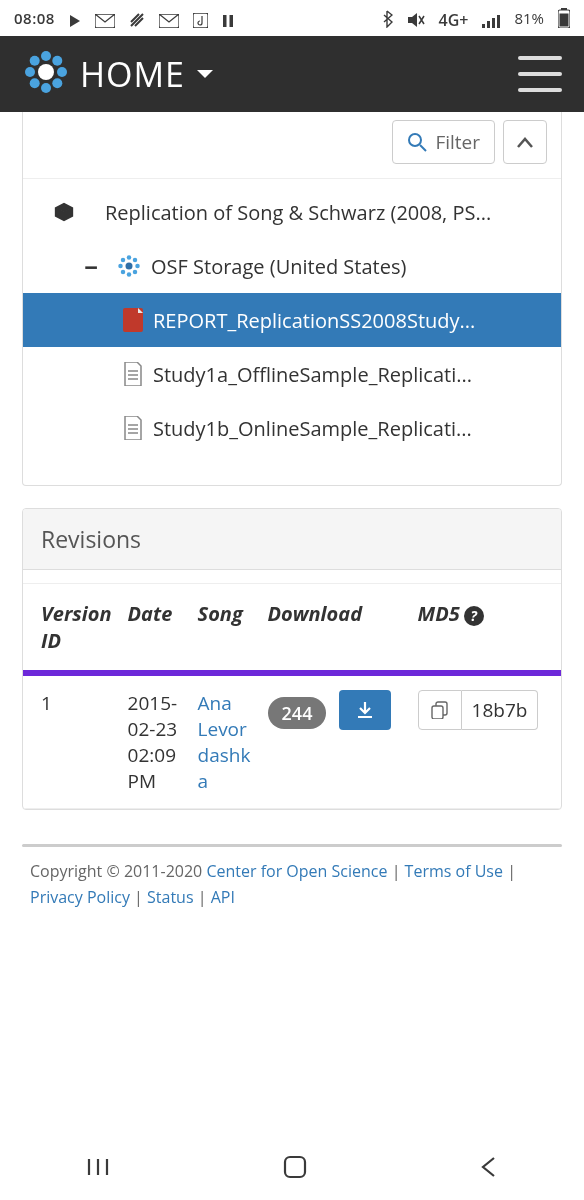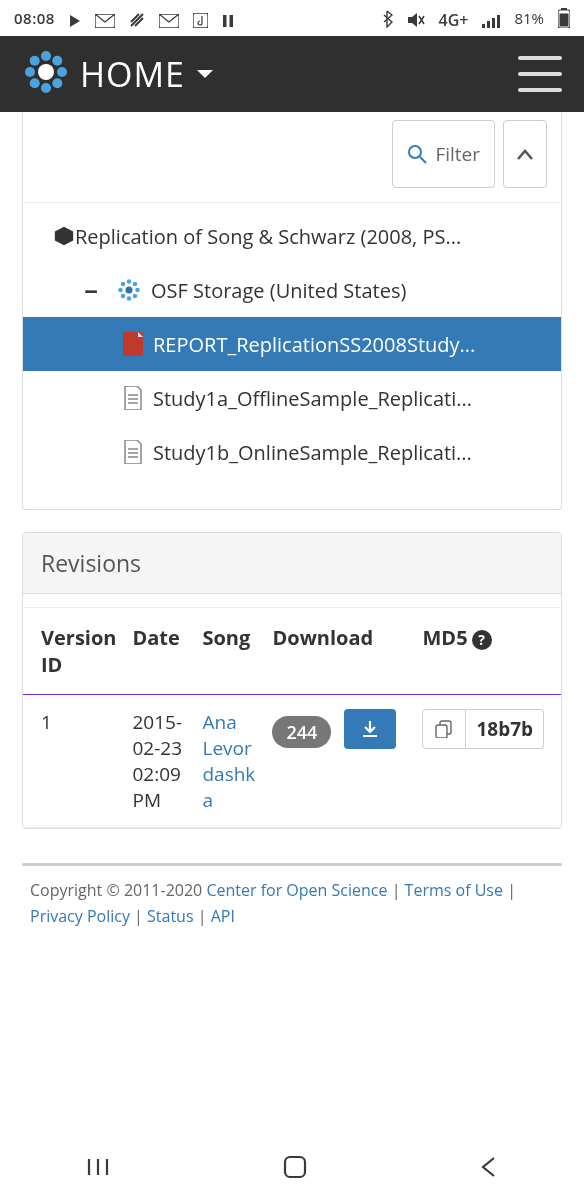--- a/index.html
+++ b/index.html
@@ -16,42 +16,42 @@
 .brand { display:flex; align-items:center; gap:10px; color:#fff; }
 .brand-text { font-size:34px; font-weight:400; letter-spacing:1px; }
 .brand-caret { color:#fff; }
 .hamburger { width:44px; height:36px; display:flex; flex-direction:column; justify-content:space-between; cursor:pointer; }
 .hamburger span { display:block; height:4px; background:#ddd; border-radius:2px; }
 
 
 .panel-wrap { padding:0 22px; }
 .file-panel { border:1px solid #ddd; border-top:none; border-radius:0 0 4px 4px; padding-bottom:30px; }
 .filter-row { display:flex; justify-content:flex-end; gap:8px; padding:8px 14px 14px; border-bottom:1px solid #eee; }
-.btn { border:1px solid #ccc; background:#fff; border-radius:4px; display:inline-flex; align-items:center; gap:8px; padding:20px 14px; font-size:19px; color:#666; cursor:pointer; }
+.btn { border:1px solid #ccc; background:#fff; border-radius:4px; display:inline-flex; align-items:center; gap:8px; padding:8px 14px; font-size:19px; color:#666; cursor:pointer; }
 .btn .ic { display:inline-flex; }
 .btn-filter .ic { color:#337ab7; }
 .btn-collapse { padding:8px 12px; }
 .tree { padding-top:6px; }
 .tree-row { display:flex; align-items:center; height:54px; font-size:20px; color:#333; white-space:nowrap; overflow:hidden; text-overflow:ellipsis; cursor:pointer; }
 .tree-row .lbl { overflow:hidden; text-overflow:ellipsis; }
-.tr0 { padding-left:30px; gap:0; font-weight:400; }
+.tr0 { padding-left:30px; gap:30px; font-weight:400; }
 .tr1 { padding-left:58px; gap:10px; }
 .tr2 { padding-left:100px; gap:10px;align-items:center; }
 .tree-row.sel { background:#337ab7; color:#fff; }
 .toggle { width:20px; text-align:center; font-size:24px; font-weight:700; color:#333; }
 .tr1 .toggle { margin-right:6px; }
 .doc-ic, .pdf-ic, .cube-ic, .osf-ic { display:inline-flex; align-items:center; justify-content:center; }
 .pdf-ic svg rect { fill:#c0392b; }
 
 
 .rev-panel { margin:22px 22px 0; border:1px solid #ddd; border-radius:4px; overflow:hidden; }
 .rev-head { background:#f5f5f5; border-bottom:1px solid #ddd; padding:14px 18px; font-size:23px; color:#555; }
 .rev-sub { height:14px; border-bottom:1px solid #eee; }
 .rev-table { width:100%; border-collapse:collapse; }
-.rev-table th { text-align:left; font-size:20px; font-weight:700; padding:16px 8px; border-bottom:1px solid #6d28d9; vertical-align:top; color:#333; }
+.rev-table th { text-align:left; font-size:20px; font-weight:700; padding:16px 8px; border-bottom:6px solid #6d28d9; vertical-align:top; color:#333;font-style:italic; }
 .rev-table th:first-child { padding-left:18px; }
 .rev-table td { font-size:19px; padding:14px 8px; vertical-align:top; color:#333; word-break:break-word; border-bottom:1px solid #eee; }
 .rev-table td:first-child { padding-left:18px; }
 .rev-table a { color:#337ab7; text-decoration:none; }
 .badge { display:inline-block; background:#777; color:#fff; border-radius:16px; padding:4px 14px; font-size:18px; font-weight:600; }
 .dl-btn { display:inline-flex; align-items:center; justify-content:center; background:#337ab7; color:#fff; border-radius:4px; width:52px; height:40px; margin-left:8px; }
 .copy-btn { display:inline-flex; align-items:center; justify-content:center; border:1px solid #ccc; background:#fff; border-radius:4px 0 0 4px; width:44px; height:40px; color:#555; vertical-align:middle; }
 .md5-txt { display:inline-block; border:1px solid #ccc; border-left:none; height:40px; line-height:38px; padding:0 10px; font-size:19px; border-radius:0 4px 4px 0; vertical-align:middle; }
 .help-ic { display:inline-block; width:20px; height:20px; border-radius:50%; background:#333; color:#fff; font-size:14px; font-weight:700; text-align:center; line-height:20px; margin-left:4px; }
 
@@ -265,21 +265,21 @@
         <td><a href="#">Ana Levordashka</a></td>
         <td>
           <span class="badge">244</span>
           <span class="dl-btn">
               <svg width="20" height="20">
                 <path d="M10 2 L10 12 M5 8 L10 13 L15 8" stroke="#fff" stroke-width="2.2" fill="none"></path>
                 <path d="M3 17 L17 17" stroke="#fff" stroke-width="2.2"></path>
               </svg>
             </span>
         </td>
-        <td style="white-space:nowrap;font-weight:bold;">
+        <td style="white-space:nowrap;">
           <span class="copy-btn">
               <svg width="18" height="18">
                 <rect x="5" y="1" width="11" height="13" rx="2" fill="none" stroke="#666" stroke-width="1.4"></rect>
                 <rect x="1" y="5" width="11" height="13" rx="2" fill="#fff" stroke="#666" stroke-width="1.4"></rect>
               </svg>
             </span><span class="md5-txt">18b7b</span>
         </td>
       </tr>
     </tbody>
   </table>

